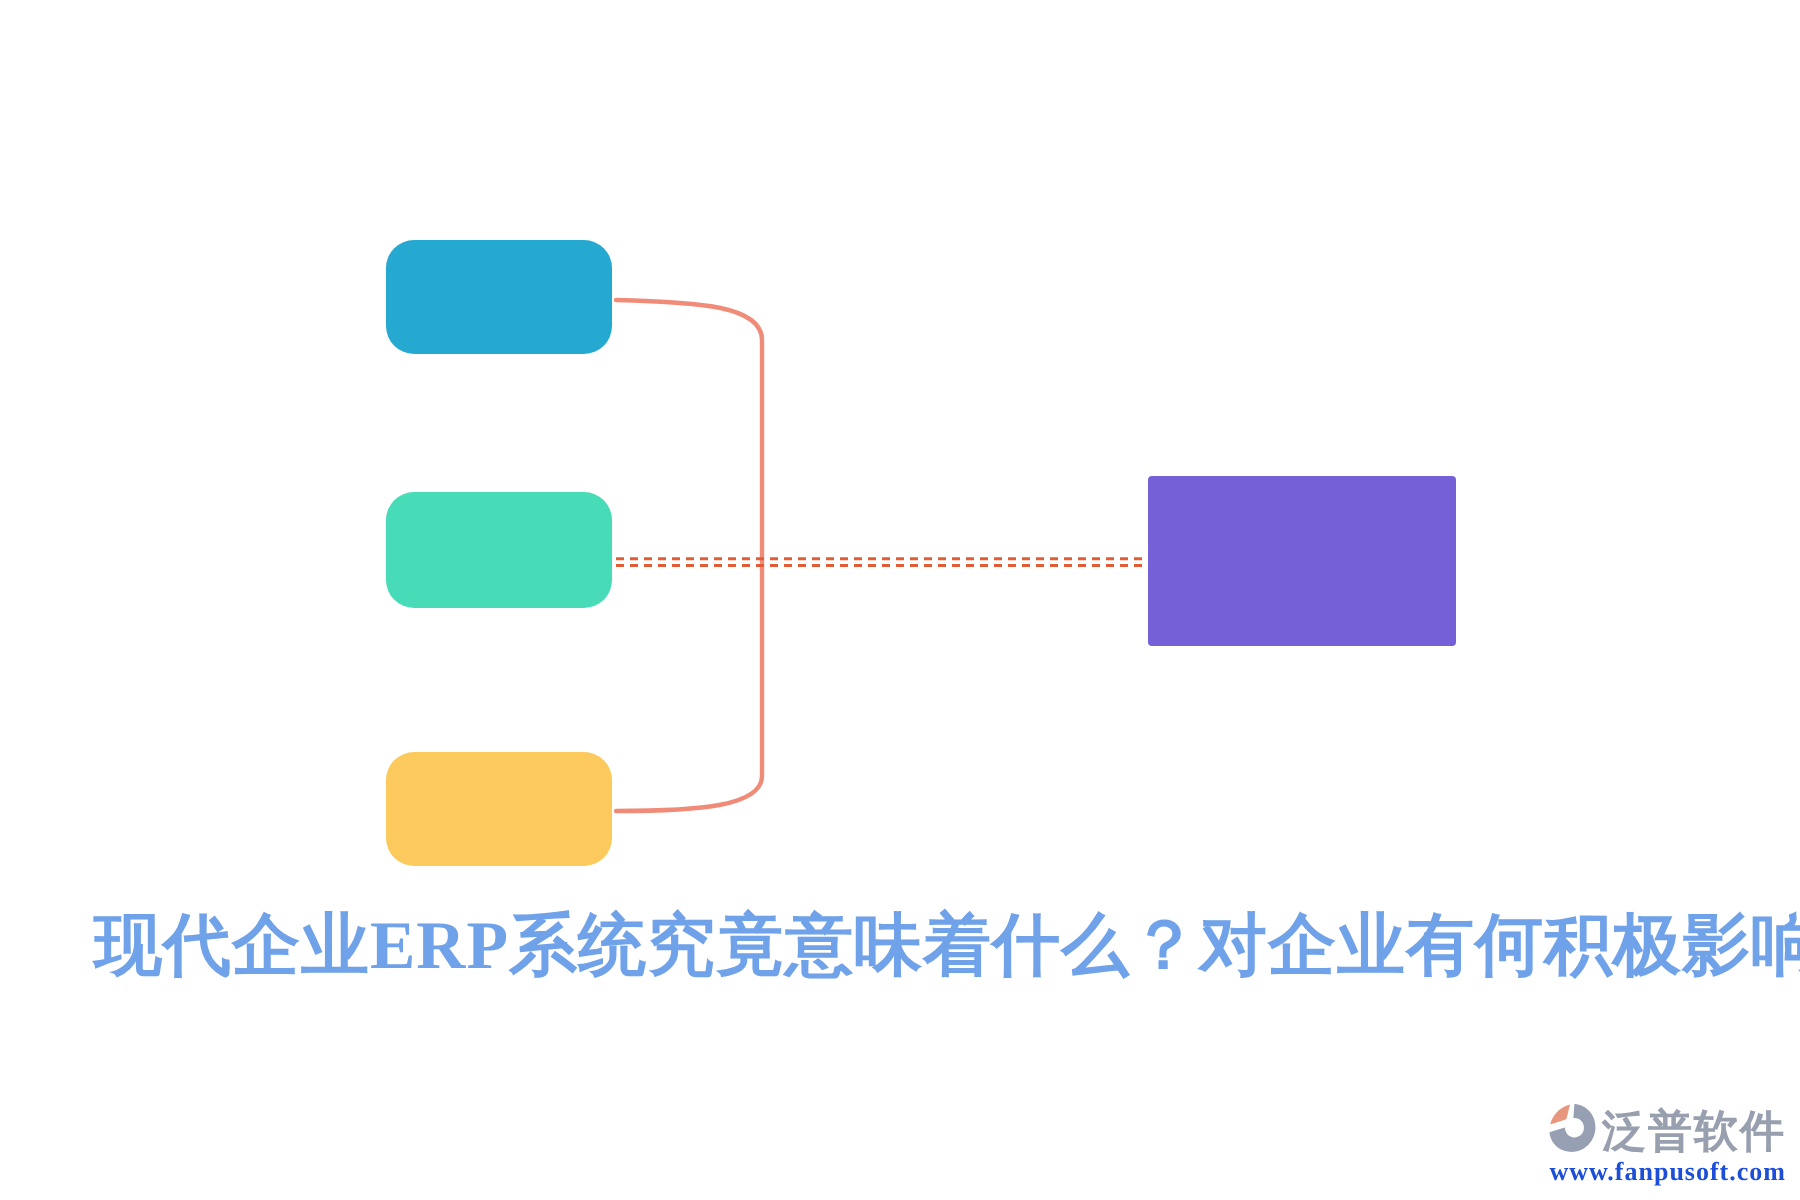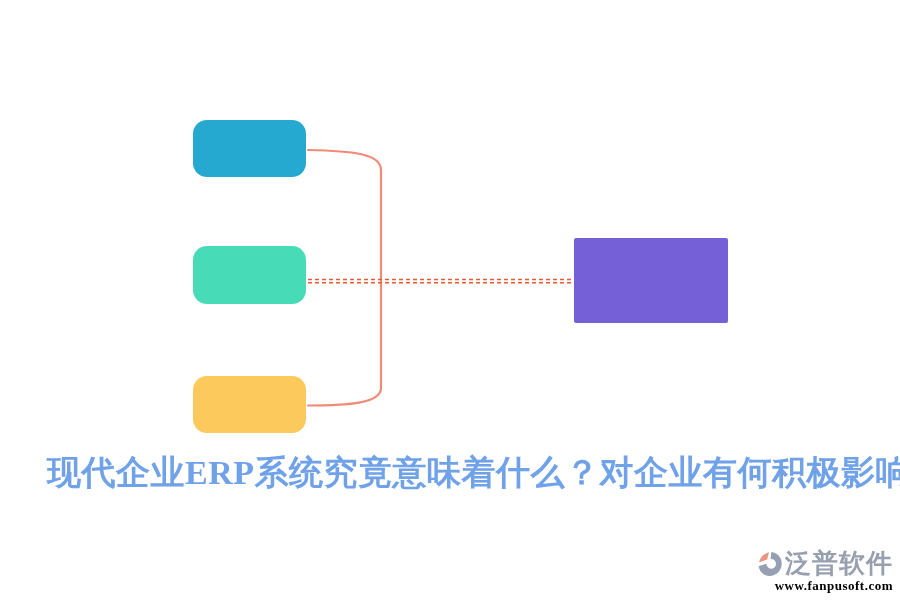--- a/index.html
+++ b/index.html
@@ -48,21 +48,21 @@
     line-height: 1;
   }
   .watermark-row {
     display: flex;
     align-items: flex-end;
     justify-content: flex-end;
     gap: 2px;
   }
   .watermark-brand {
     font-family: "Liberation Serif", "DejaVu Serif", serif;
-    font-size: 26px;
+    font-size: 22px;
     font-weight: bold;
     letter-spacing: 1px;
   }
   .watermark-url {
     font-family: "Liberation Serif", "DejaVu Serif", serif;
     font-size: 13px;
     font-weight: bold;
     letter-spacing: 0.5px;
     margin-top: 2px;
   }
@@ -88,16 +88,16 @@
   <div class="page-title" style="color: rgb(112, 162, 233);">现代企业ERP系统究竟意味着什么？对企业有何积极影响？</div>
 
   <div class="watermark">
     <div class="watermark-row">
       <svg class="logo" width="25" height="26" viewBox="0 0 25 26">
         <path d="M11,1.2 C5.8,2.6 2.2,6.4 1.1,11.2 L9.2,8.6 Z" style="fill: rgb(232, 151, 126);"></path>
         <path d="M13.2,1 C19.7,1.5 24.2,7 23.7,13.5 C23.2,20.5 17.2,25.6 10.6,24.9 C5.1,24.3 1.2,20.4 0.7,15.1 L8.4,12.8 C8.7,15.9 10.7,17.9 13.4,17.7 C16.4,17.5 18.4,15 17.9,12 C17.5,9.4 15.3,7.7 12.7,8 Z" style="fill: rgb(151, 160, 178);"></path>
       </svg>
       <span class="watermark-brand" style="color: rgb(152, 160, 176);">泛普软件</span>
     </div>
-    <div class="watermark-url" style="color: #000000; text-align: right;">www.fanpusoft.com</div>
+    <div class="watermark-url" style="color: #1d4ed8; text-align: right;">www.fanpusoft.com</div>
   </div>
 
 </div>
 
 </body></html>

